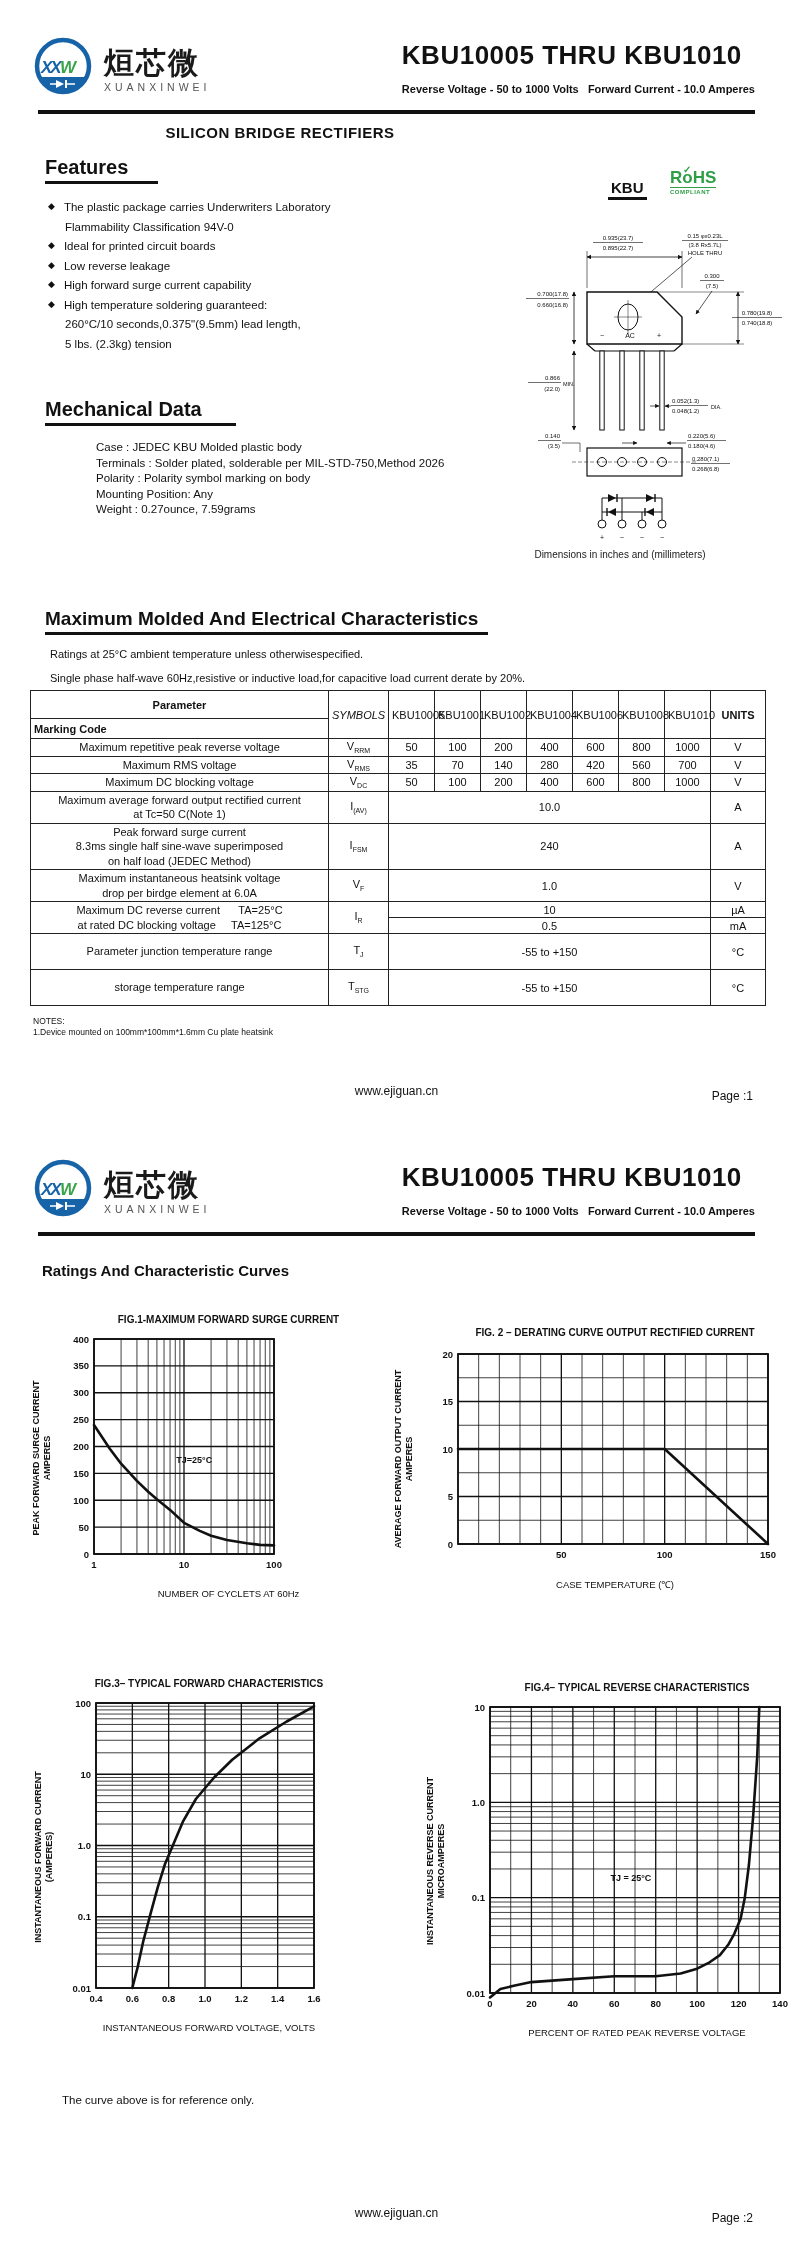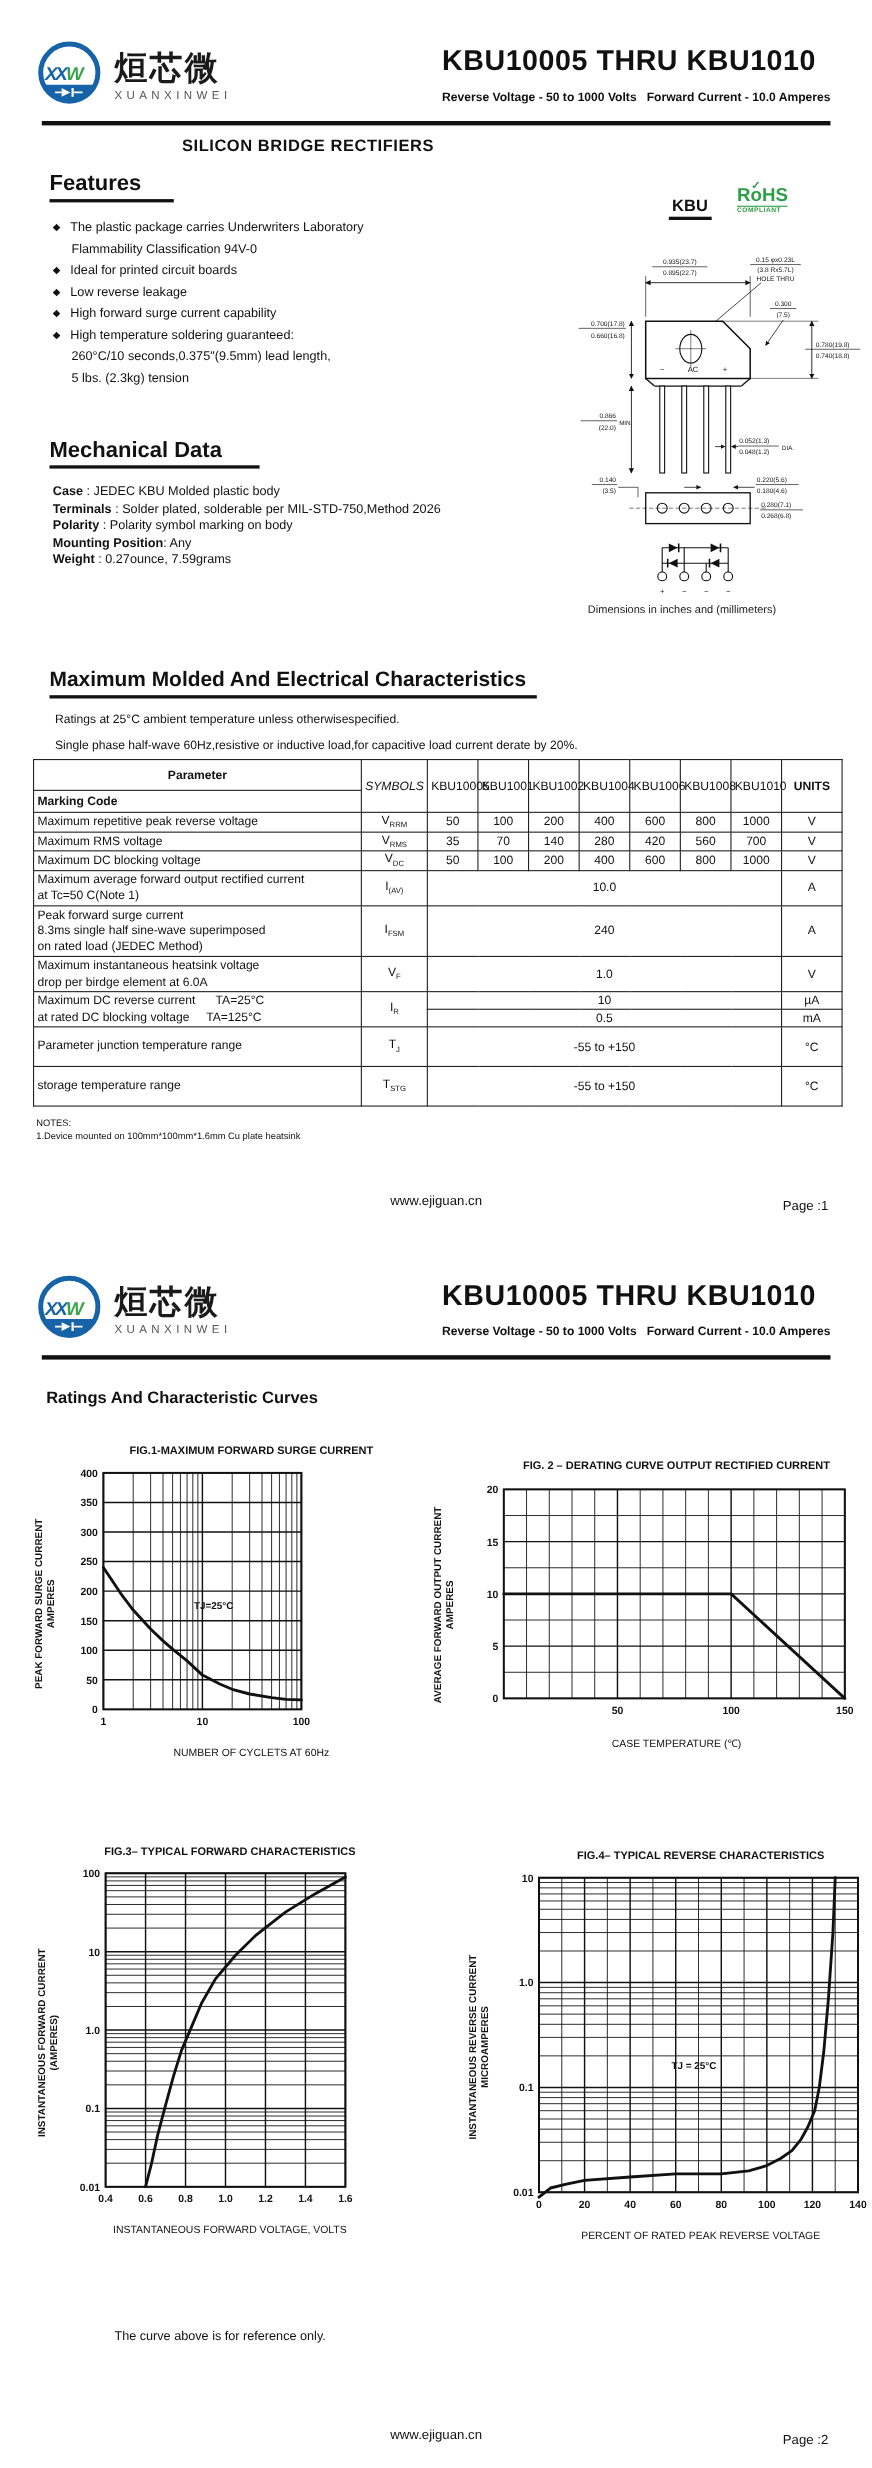--- a/index.html
+++ b/index.html
@@ -24,21 +24,21 @@
   #feat-head{left:45px;top:156px;font-size:20px;padding-right:30px;}
   #mech-head{left:45px;top:398px;font-size:20px;padding-right:34px;}
   #maxr-head{left:45px;top:608px;font-size:19px;padding-right:10px;}
 
   .feat-list{position:absolute;left:48px;top:198px;width:345px;font-size:11.5px;line-height:19.5px;}
   .feat-line{display:flex;}
   .feat-line .diamond{font-size:9px;margin-right:9px;position:relative;top:-1px;}
   .feat-line.cont{padding-left:17px;}
 
   .mech-list{position:absolute;left:48px;top:440px;width:420px;font-size:11.5px;line-height:15.5px;}
-  .mech-line b{font-weight:bold;}
+  .mech-line b{font-weight:normal;margin-left:48px;}
 
   
   .pkg{position:absolute;left:450px;top:155px;width:340px;height:420px;}
   .kbu-label{position:absolute;left:158px;top:24px;font-size:15px;font-weight:bold;border-bottom:3px solid #111;padding:0 3px 1px 3px;}
   .rohs{position:absolute;left:220px;top:14px;color:#2e9e47;text-align:left;}
   .rohs-main{font-size:17px;font-weight:bold;line-height:17px;position:relative;}
   .rohs-check{position:absolute;left:13px;top:-8px;font-size:10px;font-weight:bold;}
   .rohs-sub{font-size:6px;font-weight:bold;letter-spacing:0.5px;border-top:1px solid #2e9e47;margin-top:1px;padding-top:1px;}
   .pkg svg{position:absolute;left:10px;top:75px;}
   .pkg-caption{position:absolute;left:0;top:394px;width:100%;text-align:center;font-size:10px;color:#222;}
@@ -46,37 +46,37 @@
   
   .intro1{position:absolute;left:50px;top:648px;font-size:11px;}
   .intro2{position:absolute;left:50px;top:672px;font-size:11px;}
   table.ratings{position:absolute;left:30px;top:690px;width:735px;border-collapse:collapse;table-layout:fixed;}
   table.ratings td{border:1px solid #222;font-size:11px;vertical-align:middle;padding:1px 3px;}
   td.h-param{font-size:12px;font-weight:bold;text-align:center;height:28px;}
   td.h-marking{font-weight:bold;text-align:left;height:20px;padding-left:6px;}
   td.h-sym{font-style:italic;font-size:9px;text-align:center;}
   td.h-part{font-size:8.3px;text-align:center;padding:1px 0;}
   td.h-units{font-weight:bold;text-align:center;}
-  td.c-param{text-align:left;line-height:14.5px;padding-left:6px;margin-left:16px;}
+  td.c-param{text-align:center;line-height:14.5px;padding-left:6px;margin-left:16px;}
   td.c-sym,td.c-val,td.c-unit{text-align:center;height:16px;}
   td.c-sym sub{font-size:7px;}
   tr.tall td{height:36px;}
   .notes{position:absolute;left:33px;top:1016px;font-size:8.5px;line-height:11px;}
   .foot-site{position:absolute;left:0;top:1084px;width:100%;text-align:center;font-size:12px;}
   .foot-page{position:absolute;right:40px;top:1089px;font-size:12px;}
 
   
   .curves-head{position:absolute;left:42px;top:140px;font-size:15px;font-weight:bold;}
   .figure{position:absolute;}
   .fig-title{font-size:10px;font-weight:bold;text-align:center;margin-bottom:6px;white-space:nowrap;}
   .fig-row{display:flex;}
   .ylab{position:relative;width:26px;align-self:stretch;}
   .ylab-in{position:absolute;top:50%;left:50%;transform:translate(-50%,-50%) rotate(-90deg);text-align:center;font-size:9px;font-weight:bold;line-height:10.5px;white-space:nowrap;}
   .fig-xlabel{font-size:9.5px;font-weight:normal;text-align:center;margin-top:4px;white-space:nowrap;}
-  .ref-note{position:absolute;left:62px;top:996px;font-size:11.5px;margin-left:42px;}
+  .ref-note{position:absolute;left:62px;top:972px;font-size:11.5px;}
 
   .dim{font-size:6px;fill:#111;font-family:"Liberation Sans",sans-serif;}
   .dim5{font-size:5.5px;fill:#111;font-family:"Liberation Sans",sans-serif;}
   .mark{font-size:7px;fill:#111;font-family:"Liberation Sans",sans-serif;}
 </style>
 </head>
 <body>
 
 <div class="page" id="p1">
 
@@ -350,21 +350,21 @@
             <div>at Tc=50 C(Note 1)</div>
           </td>
           <td class="c-sym"><span class="sym">I<sub>(AV)</sub></span></td>
           <td class="c-val" colspan="7">10.0</td>
           <td class="c-unit">A</td>
         </tr>
         <tr>
           <td class="c-param">
             <div>Peak forward surge current</div>
             <div>8.3ms single half sine-wave superimposed</div>
-            <div>on rated load (JEDEC Method)</div>
+            <div>on half load (JEDEC Method)</div>
           </td>
           <td class="c-sym"><span class="sym">I<sub>FSM</sub></span></td>
           <td class="c-val" colspan="7">240</td>
           <td class="c-unit">A</td>
         </tr>
         <tr>
           <td class="c-param">
             <div>Maximum instantaneous heatsink voltage</div>
             <div>drop per birdge element at 6.0A</div>
           </td>

